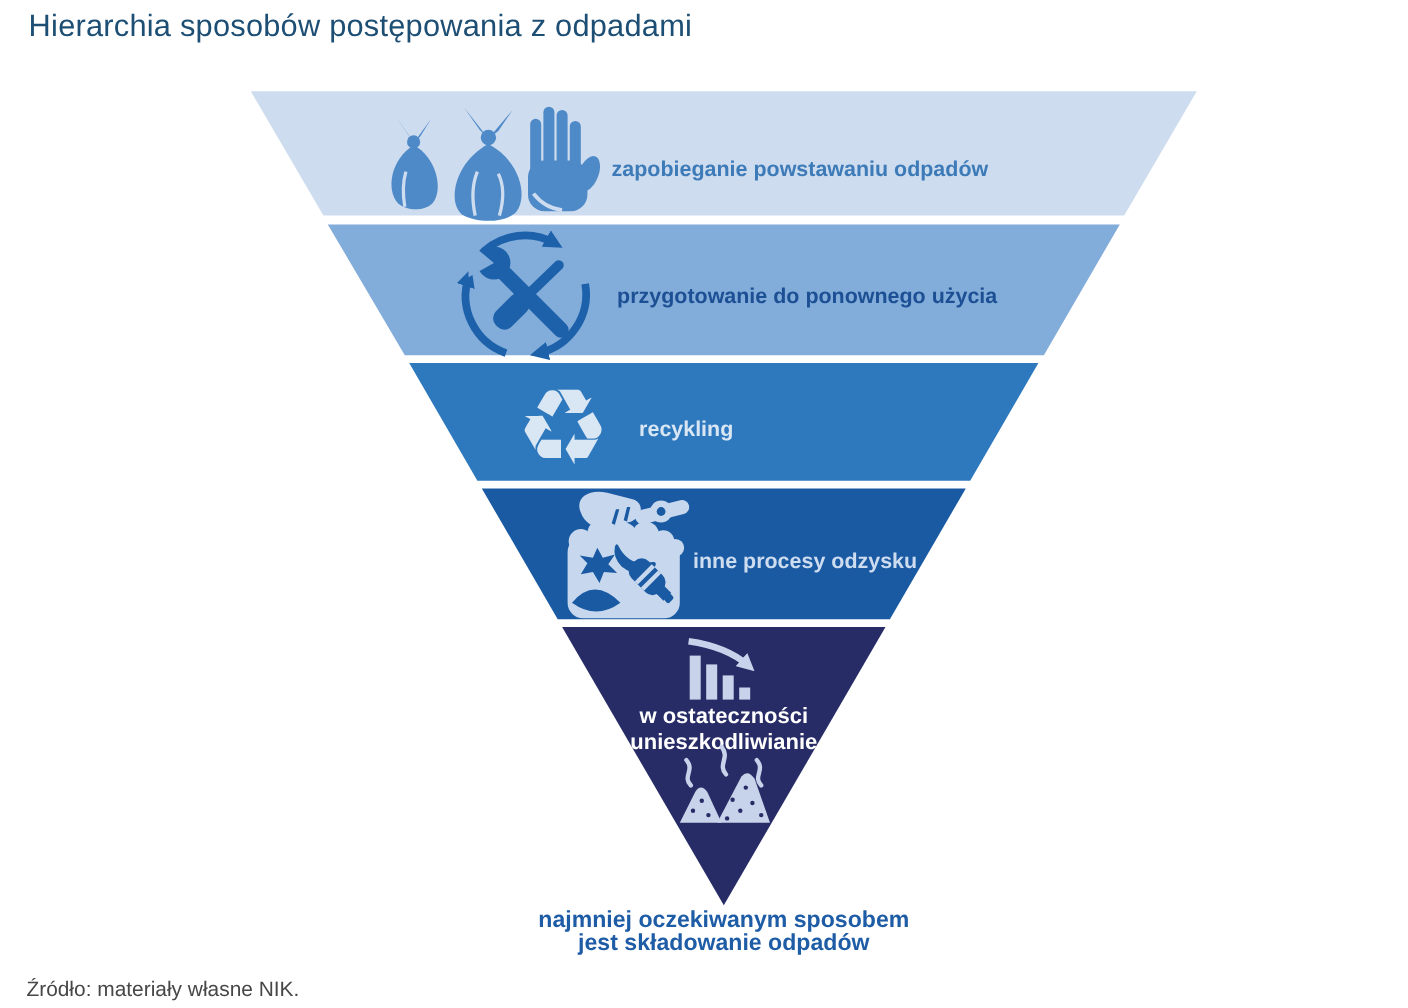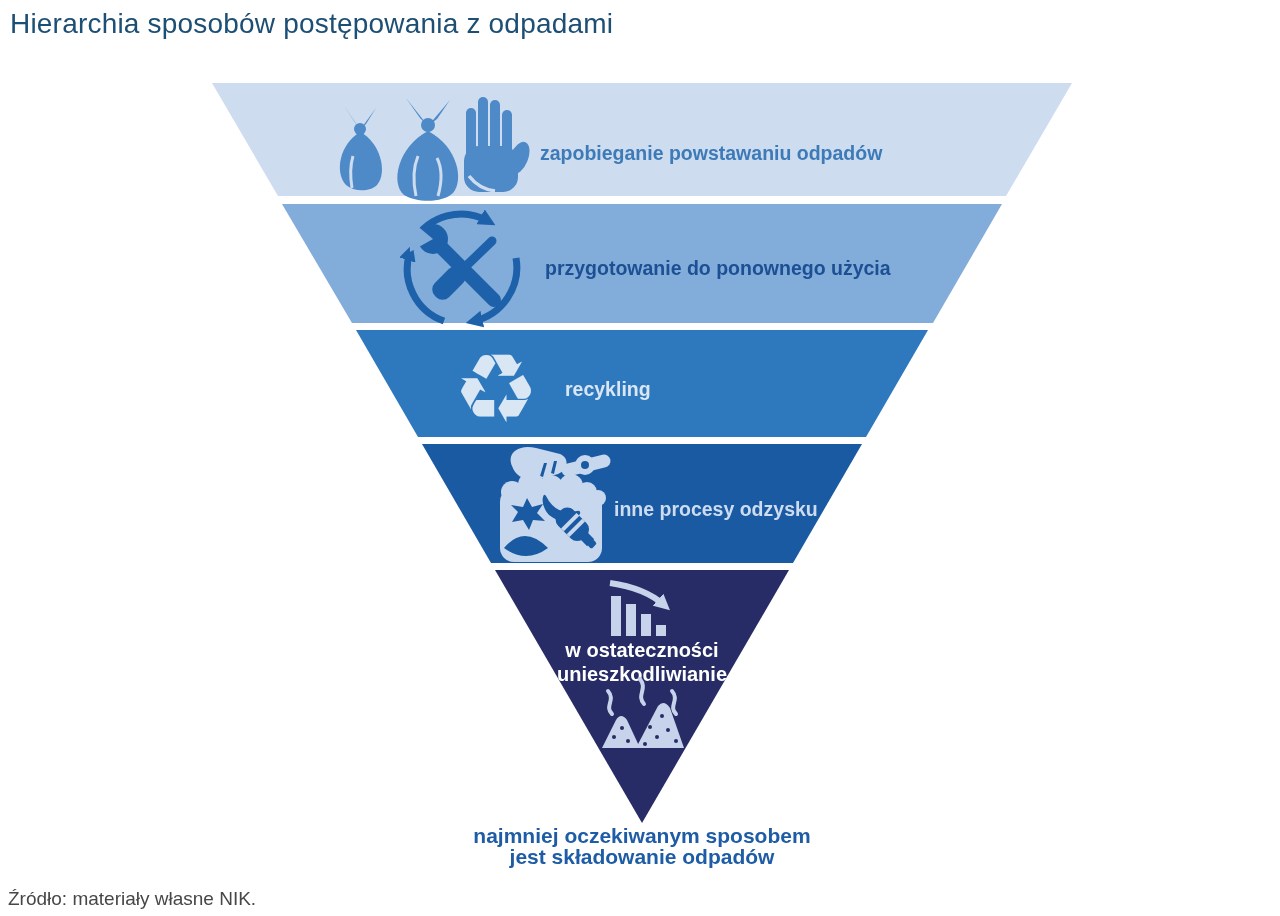--- a/index.html
+++ b/index.html
@@ -1,16 +1,16 @@
 <!DOCTYPE html>
 <html><head>
 <meta charset="utf-8">
 <style>
   html,body { margin:0; padding:0; background:#ffffff; }
-  .page { position:relative; width:1160px; height:916px; background:#ffffff; overflow:hidden; }
+  .page { position:relative; width:1160px; height:916px; background:#ffffff; overflow:hidden;margin-left:16px; }
   svg { display:block; }
   .title-text   { font:400 28px "Liberation Sans", sans-serif; fill:#1d4e74; letter-spacing:.2px; }
   .source-text  { font:400 19px "Liberation Sans", sans-serif; fill:#474747; }
   .band-label   { font:700 19.5px "Liberation Sans", sans-serif; }
   .band-label-c { font:700 20px "Liberation Sans", sans-serif; text-anchor:middle; }
   .caption-text { font:700 21px "Liberation Sans", sans-serif; text-anchor:middle; }
   .recycle-glyph{ font:400 96px "DejaVu Sans", sans-serif; text-anchor:middle; }
   .ico-l1 { fill:#4e89c8; }
   .ico-l2 { fill:#1d61ab; }
   .ico-l2-stroke { stroke:#1d61ab; fill:none; }

